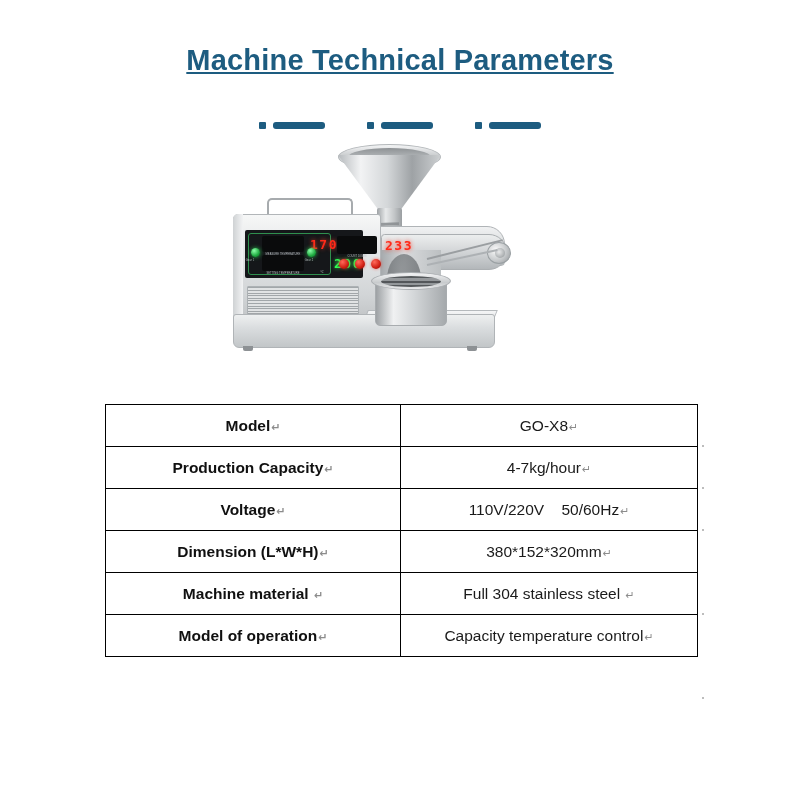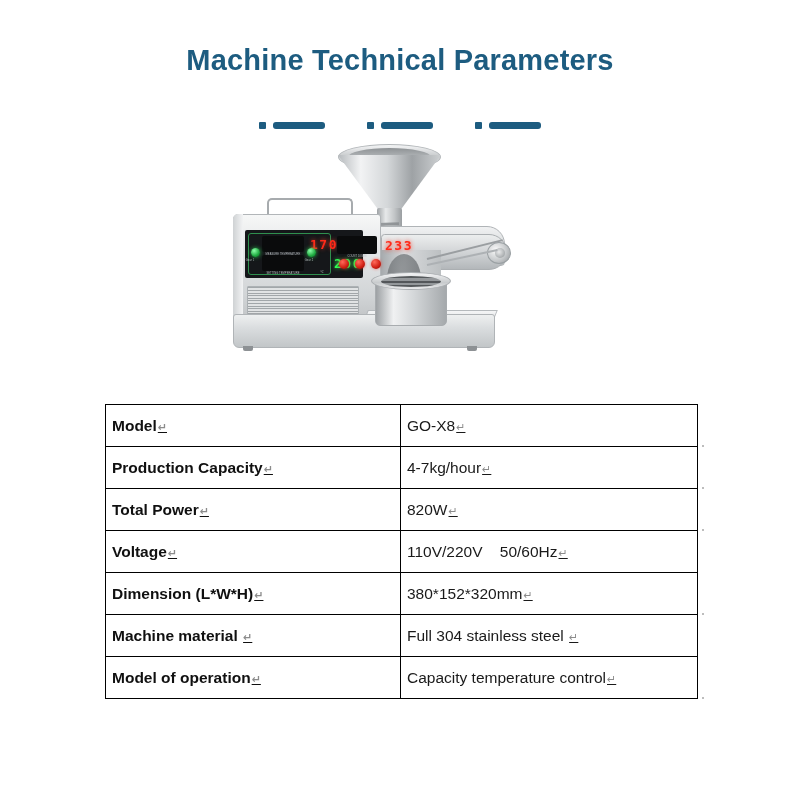--- a/index.html
+++ b/index.html
@@ -22,20 +22,21 @@
     position: absolute;
     top: 44px; left: 0; width: 800px;
     text-align: center;
   }
   #page-title {
     font-size: 29px;
     font-weight: bold;
     color: #1d5c80;
     letter-spacing: 0.2px;
     font-family: "Liberation Sans", sans-serif;
+    text-decoration: underline;
   }
 
   
   #divider {
     position: absolute;
     top: 122px; left: 0; width: 800px;
     display: flex;
     justify-content: center;
     gap: 42px;
   }
@@ -315,23 +316,23 @@
     position: absolute;
     left: 105px; top: 404px;
     width: 592px;
     border-collapse: collapse;
     table-layout: fixed;
   }
   #spec-table td {
     border: 1px solid #000000;
     height: 42px;
     padding: 0 6px;
+    text-align: center;
     vertical-align: middle;
     font-family: "Liberation Sans", sans-serif;
-    text-decoration: underline;
   }
   #spec-table td.label-cell {
     width: 295px;
     font-weight: bold;
     font-size: 15.5px;
     color: #101010;
   }
   #spec-table td.value-cell {
     width: 297px;
     font-weight: normal;
@@ -441,24 +442,20 @@
     <tbody>
       <tr>
         <td class="label-cell"><span class="cell-inner">Model</span><span class="pilcrow">↵</span></td>
         <td class="value-cell"><span class="cell-inner">GO-X8</span><span class="pilcrow">↵</span></td>
       </tr>
       <tr>
         <td class="label-cell"><span class="cell-inner">Production Capacity</span><span class="pilcrow">↵</span></td>
         <td class="value-cell"><span class="cell-inner">4-7kg/hour</span><span class="pilcrow">↵</span></td>
       </tr>
       <tr>
-        <td class="label-cell"><span class="cell-inner">Total Power</span><span class="pilcrow">↵</span></td>
-        <td class="value-cell"><span class="cell-inner">820W</span><span class="pilcrow">↵</span></td>
-      </tr>
-      <tr>
         <td class="label-cell"><span class="cell-inner">Voltage</span><span class="pilcrow">↵</span></td>
         <td class="value-cell"><span class="cell-inner">110V/220V    50/60Hz</span><span class="pilcrow">↵</span></td>
       </tr>
       <tr>
         <td class="label-cell"><span class="cell-inner">Dimension (L*W*H)</span><span class="pilcrow">↵</span></td>
         <td class="value-cell"><span class="cell-inner">380*152*320mm</span><span class="pilcrow">↵</span></td>
       </tr>
       <tr>
         <td class="label-cell"><span class="cell-inner">Machine material </span><span class="pilcrow">↵</span></td>
         <td class="value-cell"><span class="cell-inner">Full 304 stainless steel </span><span class="pilcrow">↵</span></td>

